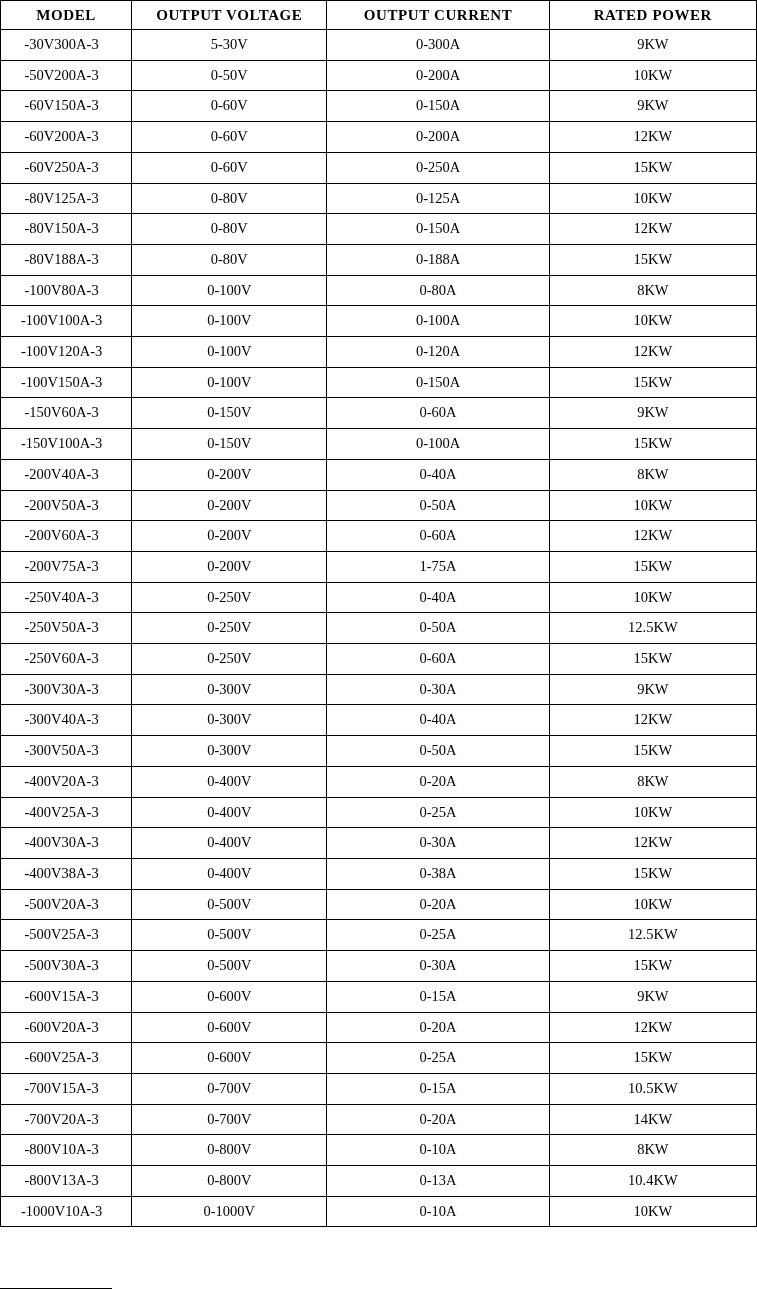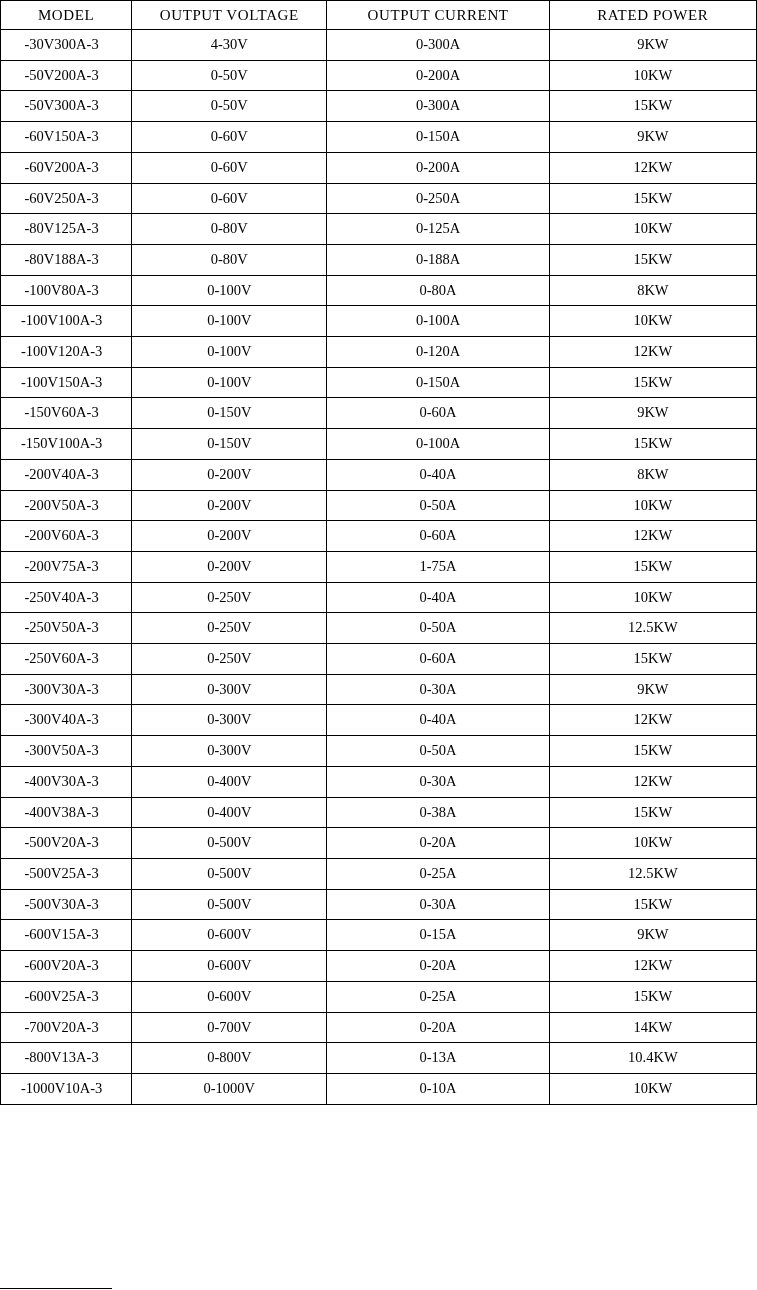--- a/index.html
+++ b/index.html
@@ -25,21 +25,21 @@
     text-align: center;
     vertical-align: middle;
     padding: 0;
     height: 29.7px;
     line-height: 29.7px;
     font-size: 14.5px;
     white-space: nowrap;
     overflow: hidden;
   }
   .spec-table thead th {
-    font-weight: normal;
+    font-weight: bold;
     font-size: 15px;
     letter-spacing: 0.6px;
     height: 28px;
     line-height: 28px;
   }
   .col-model   { width: 131px; }
   .col-voltage { width: 195px; }
   .col-current { width: 222px; }
   .col-power   { width: 207px; }
 
@@ -83,39 +83,31 @@
         <th>OUTPUT VOLTAGE</th>
         <th>OUTPUT CURRENT</th>
         <th>RATED POWER</th>
       </tr>
     </thead>
     <tbody id="table-body">
         <tr>
           <td class="model-cell">
             <span class="model-text">-30V300A-3</span>
           </td>
-          <td>4-30V</td>
+          <td>5-30V</td>
           <td>0-300A</td>
           <td>9KW</td>
         </tr>
         <tr>
           <td class="model-cell">
             <span class="model-text">-50V200A-3</span>
           </td>
           <td>0-50V</td>
           <td>0-200A</td>
           <td>10KW</td>
-        </tr>
-        <tr>
-          <td class="model-cell">
-            <span class="model-text">-50V300A-3</span>
-          </td>
-          <td>0-50V</td>
-          <td>0-300A</td>
-          <td>15KW</td>
         </tr>
         <tr>
           <td class="model-cell">
             <span class="model-text">-60V150A-3</span>
           </td>
           <td>0-60V</td>
           <td>0-150A</td>
           <td>9KW</td>
         </tr>
         <tr>
@@ -137,20 +129,28 @@
         <tr>
           <td class="model-cell">
             <span class="model-text">-80V125A-3</span>
           </td>
           <td>0-80V</td>
           <td>0-125A</td>
           <td>10KW</td>
         </tr>
         <tr>
           <td class="model-cell">
+            <span class="model-text">-80V150A-3</span>
+          </td>
+          <td>0-80V</td>
+          <td>0-150A</td>
+          <td>12KW</td>
+        </tr>
+        <tr>
+          <td class="model-cell">
             <span class="model-text">-80V188A-3</span>
           </td>
           <td>0-80V</td>
           <td>0-188A</td>
           <td>15KW</td>
         </tr>
         <tr>
           <td class="model-cell">
             <span class="model-text">-100V80A-3</span>
           </td>
@@ -273,20 +273,36 @@
         <tr>
           <td class="model-cell">
             <span class="model-text">-300V50A-3</span>
           </td>
           <td>0-300V</td>
           <td>0-50A</td>
           <td>15KW</td>
         </tr>
         <tr>
           <td class="model-cell">
+            <span class="model-text">-400V20A-3</span>
+          </td>
+          <td>0-400V</td>
+          <td>0-20A</td>
+          <td>8KW</td>
+        </tr>
+        <tr>
+          <td class="model-cell">
+            <span class="model-text">-400V25A-3</span>
+          </td>
+          <td>0-400V</td>
+          <td>0-25A</td>
+          <td>10KW</td>
+        </tr>
+        <tr>
+          <td class="model-cell">
             <span class="model-text">-400V30A-3</span>
           </td>
           <td>0-400V</td>
           <td>0-30A</td>
           <td>12KW</td>
         </tr>
         <tr>
           <td class="model-cell">
             <span class="model-text">-400V38A-3</span>
           </td>
@@ -337,25 +353,41 @@
         <tr>
           <td class="model-cell">
             <span class="model-text">-600V25A-3</span>
           </td>
           <td>0-600V</td>
           <td>0-25A</td>
           <td>15KW</td>
         </tr>
         <tr>
           <td class="model-cell">
+            <span class="model-text">-700V15A-3</span>
+          </td>
+          <td>0-700V</td>
+          <td>0-15A</td>
+          <td>10.5KW</td>
+        </tr>
+        <tr>
+          <td class="model-cell">
             <span class="model-text">-700V20A-3</span>
           </td>
           <td>0-700V</td>
           <td>0-20A</td>
           <td>14KW</td>
+        </tr>
+        <tr>
+          <td class="model-cell">
+            <span class="model-text">-800V10A-3</span>
+          </td>
+          <td>0-800V</td>
+          <td>0-10A</td>
+          <td>8KW</td>
         </tr>
         <tr>
           <td class="model-cell">
             <span class="model-text">-800V13A-3</span>
           </td>
           <td>0-800V</td>
           <td>0-13A</td>
           <td>10.4KW</td>
         </tr>
         <tr>

